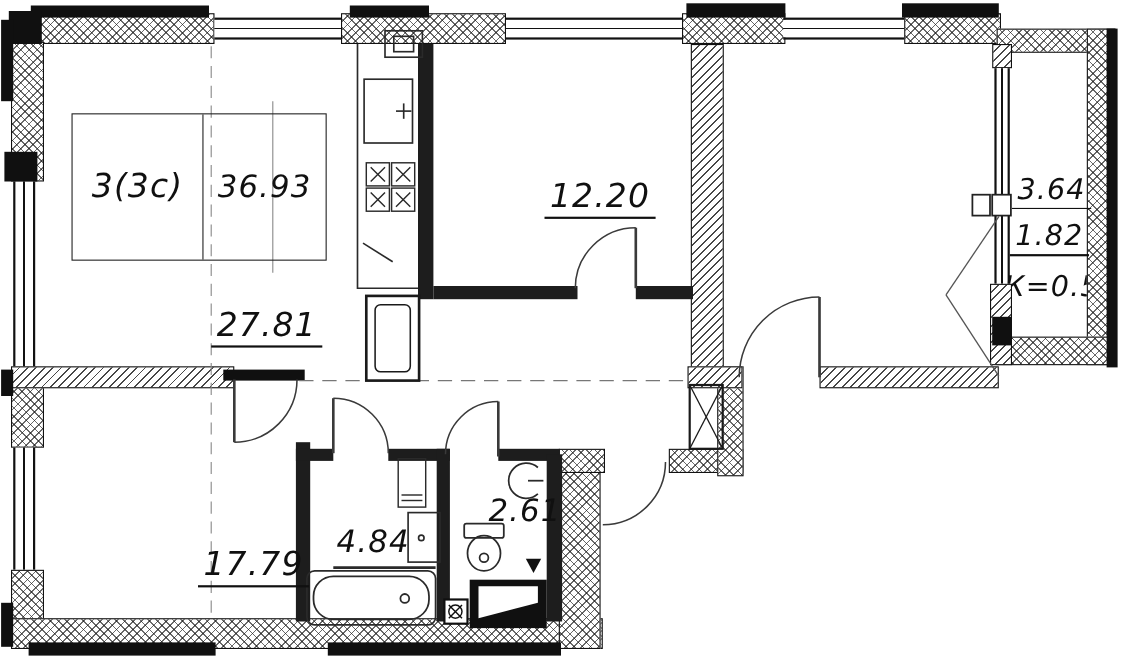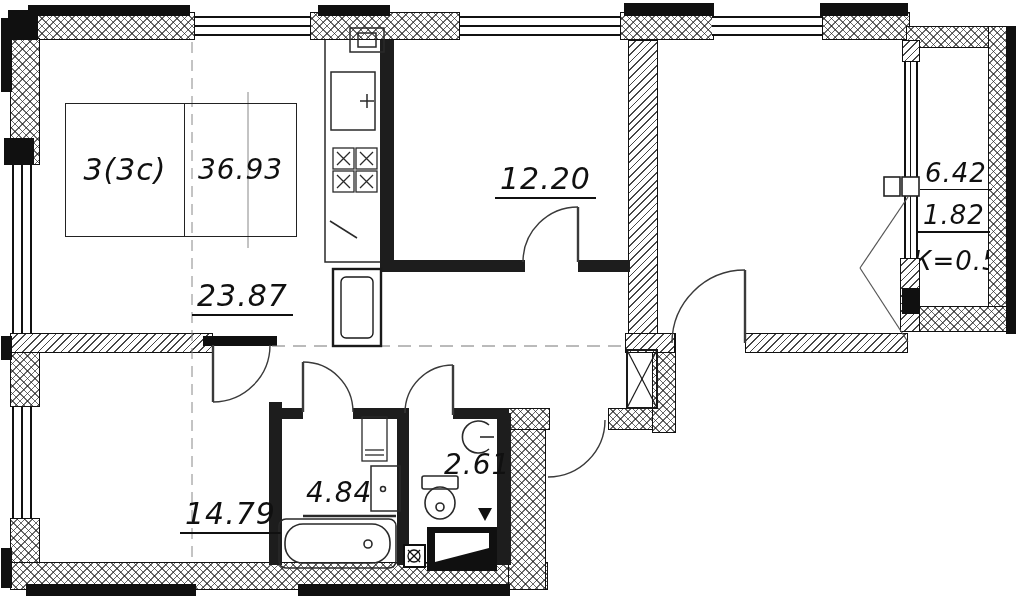--- a/index.html
+++ b/index.html
@@ -103,27 +103,27 @@
   <div class="abs blk" style="left:298px;top:584px;width:212px;height:12px"></div>
   <div class="abs blk" style="left:1006px;top:26px;width:10px;height:308px"></div>
 
   <div class="tbl">
     <div class="cellL lbl f30" style="position:static">3(3с)</div>
     <div class="colR">
       <div class="lbl f28" style="position:static">36.93</div>
     </div>
   </div>
 
-  <div class="lbl u f30" style="left:192px;top:280px">23.87</div>
+  <div class="lbl u f30" style="left:192px;top:280px">27.81</div>
   <div class="lbl u f30" style="left:495px;top:163px">12.20</div>
-  <div class="lbl u f30" style="left:180px;top:498px">14.79</div>
+  <div class="lbl u f30" style="left:180px;top:498px">17.79</div>
   <div class="lbl f28" style="left:306px;top:478px">4.84</div>
   <div class="lbl f28" style="left:444px;top:450px">2.61</div>
 
-  <div class="lbl u f26" style="left:920px;top:160px;border-bottom-width:1.5px">6.42</div>
+  <div class="lbl u f26" style="left:920px;top:160px;border-bottom-width:1.5px">3.64</div>
   <div class="lbl u f26" style="left:918px;top:202px;border-bottom-width:2.6px">1.82</div>
   <div class="lbl f26 under-wall" style="left:913px;top:248px">К=0.5</div>
 
   <svg class="lines" width="1019" height="600" viewBox="0 0 1019 600">
 
     <g stroke="#888" stroke-width="1">
       <line x1="192" y1="42" x2="192" y2="560" stroke-dasharray="11 7"></line>
       <line x1="248" y1="92" x2="248" y2="248"></line>
       <line x1="272" y1="346" x2="628" y2="346" stroke-dasharray="13 8" stroke="#777"></line>
     </g>

